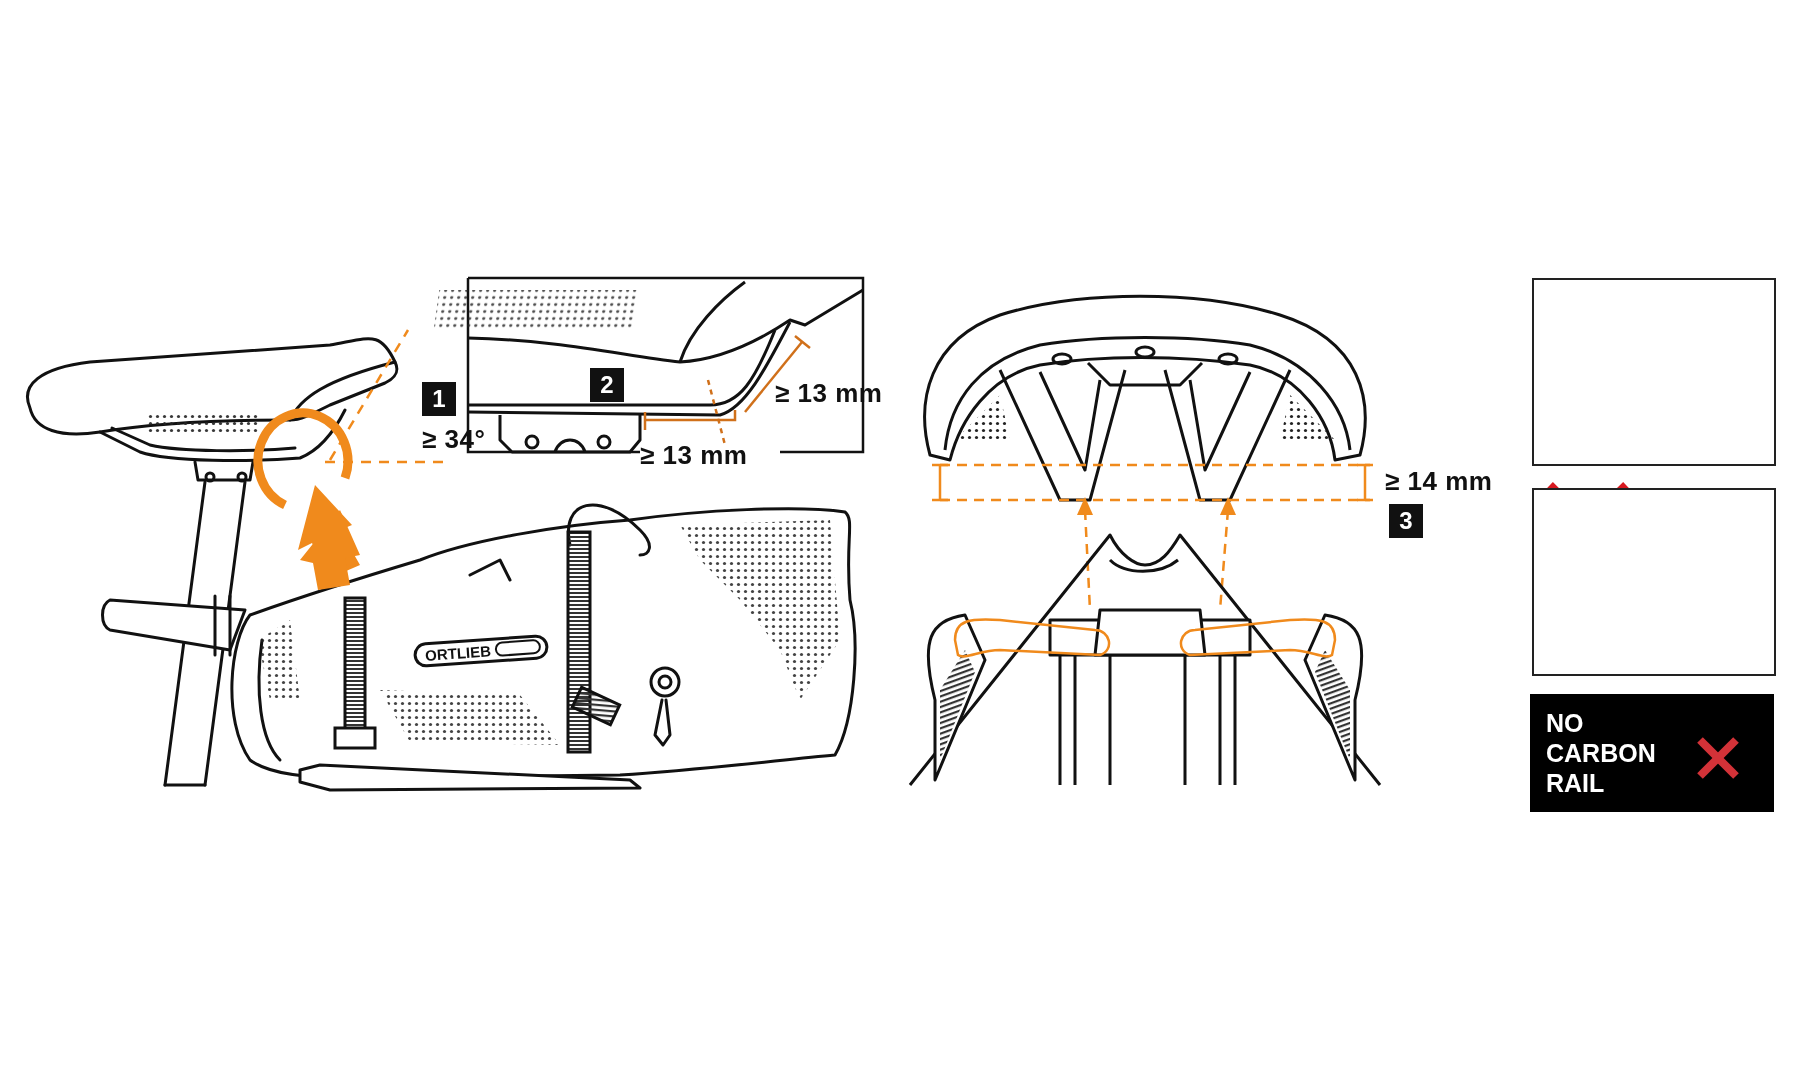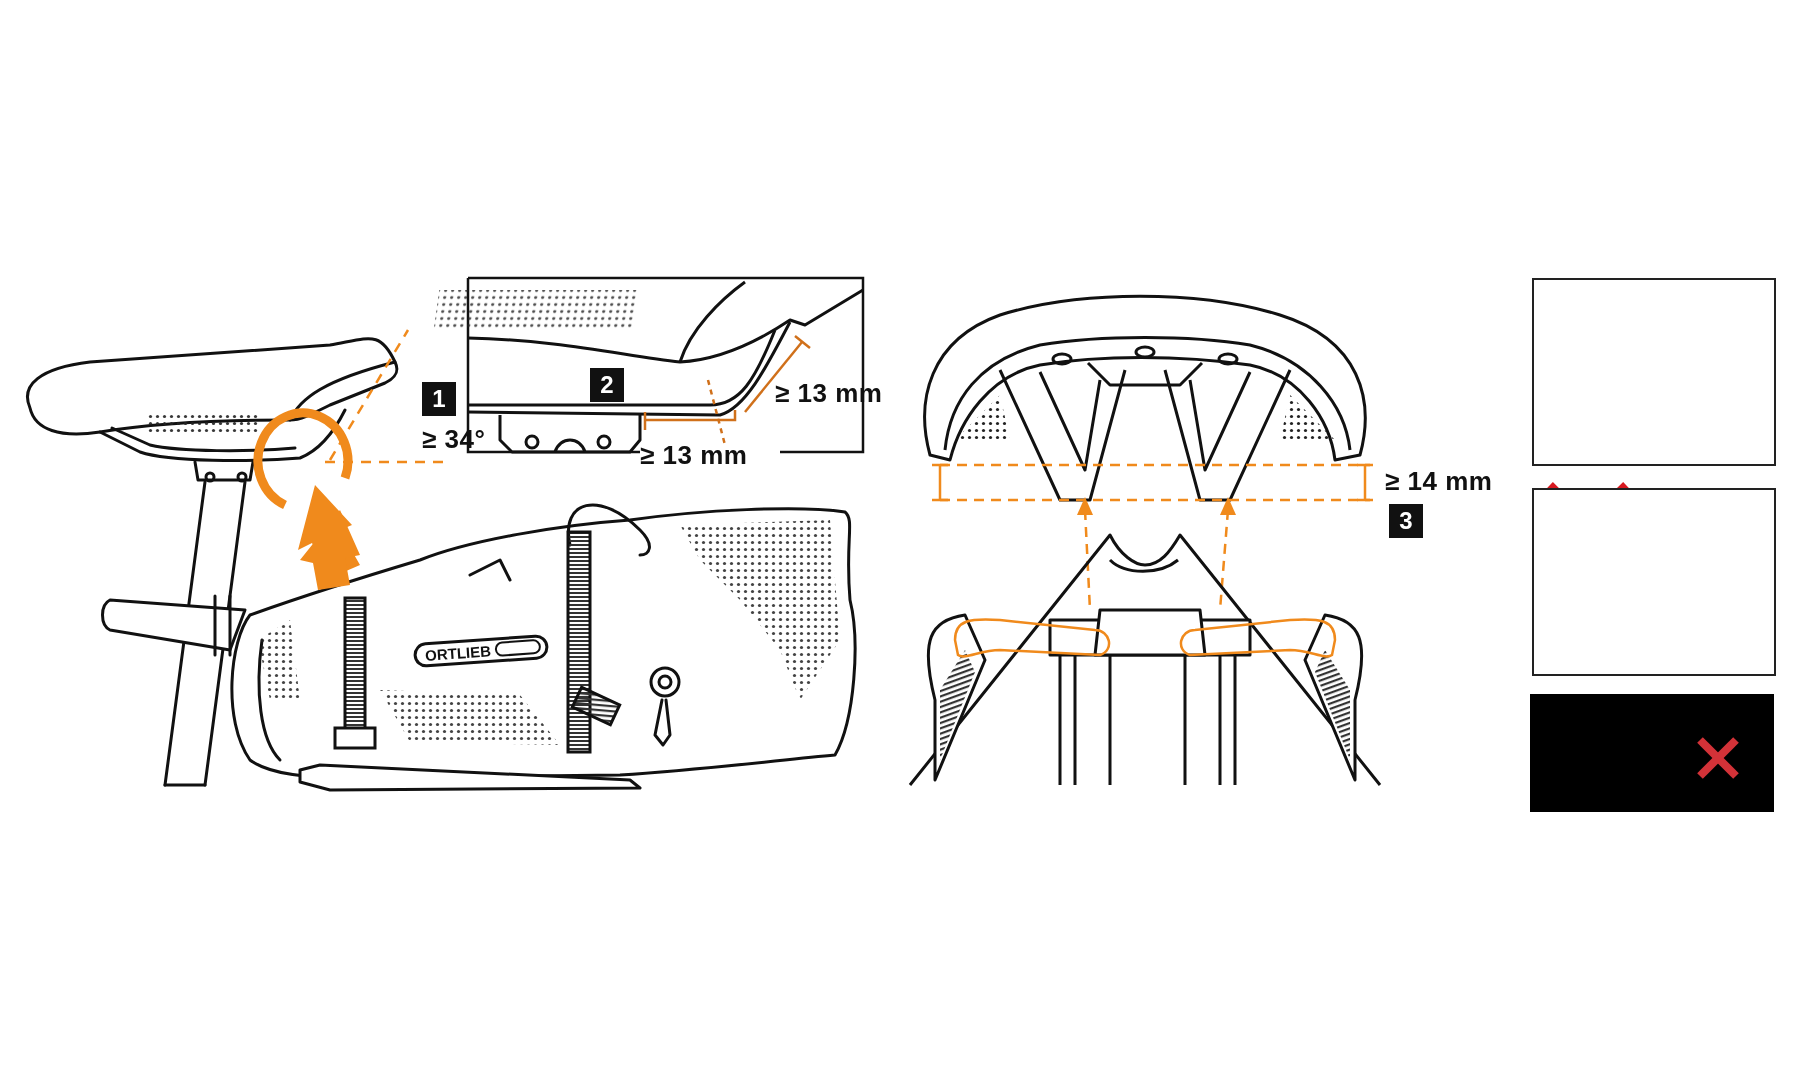--- a/index.html
+++ b/index.html
@@ -181,20 +181,25 @@
       <line x1="1623" y1="300" x2="1553" y2="368"></line>
     <line x1="1553" y1="492" x2="1623" y2="560"></line>
       <line x1="1623" y1="492" x2="1553" y2="560"></line>
   </g>
 </svg>
 
 <div class="warn-panel" style="left:1532px; top:278px; width:244px; height:188px;"></div>
 <div class="warn-panel" style="left:1532px; top:488px; width:244px; height:188px;"></div>
 
 <div class="carbon">
+  <div class="carbon-text">
+    <div>NO</div>
+    <div>CARBON</div>
+    <div>RAIL</div>
+  </div>
   <svg style="position:absolute; left:166px; top:42px;" width="44" height="44">
     <line x1="4" y1="4" x2="40" y2="40" stroke="#d33238" stroke-width="8"></line>
     <line x1="40" y1="4" x2="4" y2="40" stroke="#d33238" stroke-width="8"></line>
   </svg>
 </div>
 
 <div class="step-badge" style="left:422px; top:382px;">1</div>
 <div class="step-badge" style="left:590px; top:368px;">2</div>
 <div class="step-badge" style="left:1389px; top:504px;">3</div>
 

